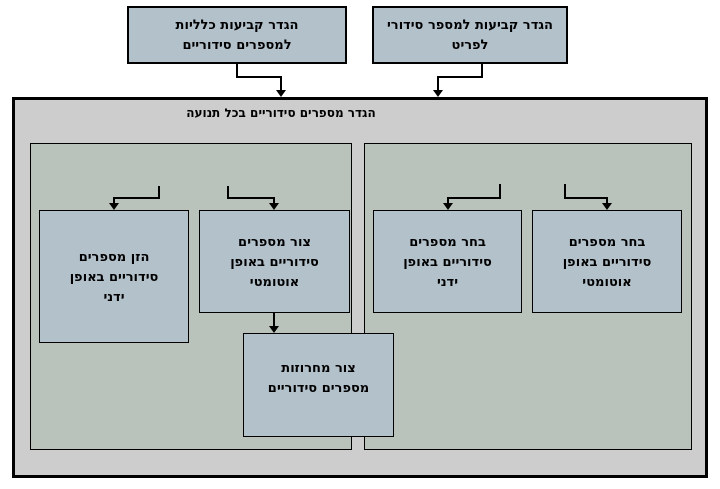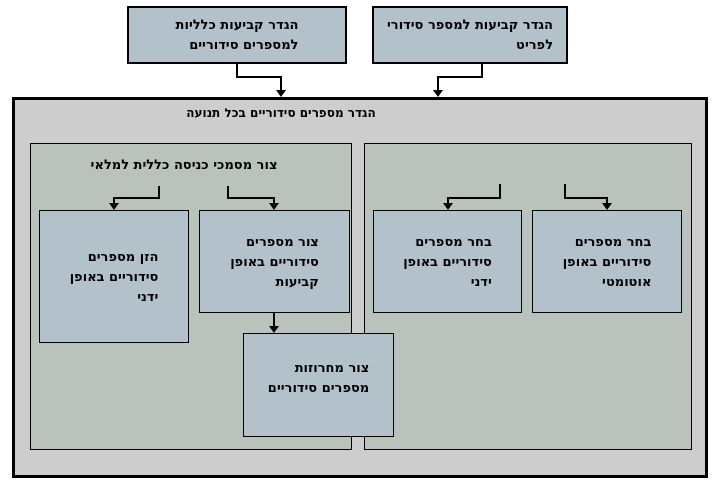--- a/index.html
+++ b/index.html
@@ -11,20 +11,21 @@
   }
   .canvas { position: relative; width: 720px; height: 489px; overflow: hidden; }
 
   
   .node {
     position: absolute;
     box-sizing: border-box;
     background: var(--node-fill, #b3c1cb);
     border: 1px solid var(--line, #000);
     display: flex; align-items: center; justify-content: center;
+    text-align: center;
     font-weight: bold; font-size: 13px; line-height: 20px;
     white-space: pre-line;
   }
 
   #node-top-left  { left: 127px; top: 6px;  width: 220px; height: 58px; border-width: 2px; }
   #node-top-right { left: 372px; top: 6px;  width: 196px; height: 58px; border-width: 2px; }
 
   #main-container {
     position: absolute; left: 12px; top: 97px; width: 696px; height: 381px;
     box-sizing: border-box;
@@ -131,21 +132,20 @@
     <div class="seg" id="t2-v2"></div>
     <div class="arrow-down" id="t2-a"></div>
   </div>
 
   <div id="main-container"></div>
   <div id="main-title">הגדר מספרים סידוריים בכל תנועה</div>
 
   <div class="section" id="section-receipt"></div>
   <div class="section" id="section-issue"></div>
 
-  <div class="section-title" id="title-receipt">צור מסמכי כניסה כללית למלאי</div>
 
   <div>
     <div class="seg" id="l1-v1"></div>
     <div class="seg" id="l1-h"></div>
     <div class="seg" id="l1-v2"></div>
     <div class="arrow-down" id="l1-a"></div>
   </div>
 
   <div>
     <div class="seg" id="l2-v1"></div>
@@ -167,21 +167,21 @@
     <div class="seg" id="r2-v2"></div>
     <div class="arrow-down" id="r2-a"></div>
   </div>
 
   <div class="node" id="node-enter-manual">הזן מספרים
 סידוריים באופן
 ידני</div>
 
   <div class="node" id="node-create-auto">צור מספרים
 סידוריים באופן
-קביעות</div>
+אוטומטי</div>
 
   <div>
     <div class="seg" id="s-v"></div>
     <div class="arrow-down" id="s-a"></div>
   </div>
 
   <div class="node" id="node-create-strings">צור מחרוזות
 מספרים סידוריים</div>
 
   <div class="node" id="node-select-manual">בחר מספרים

